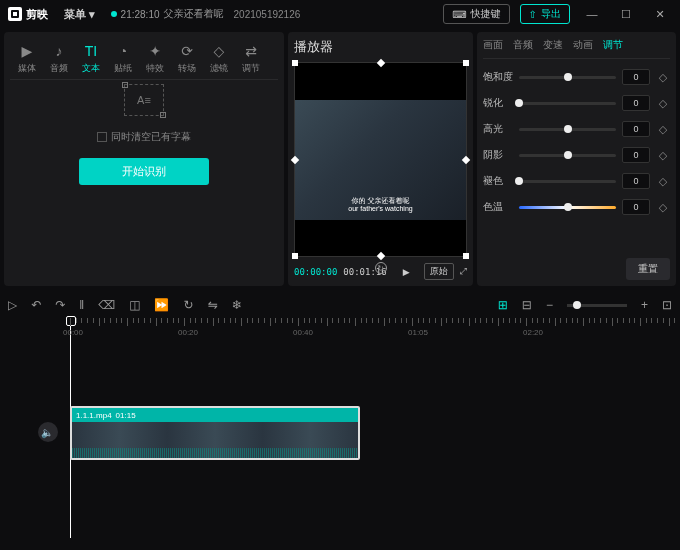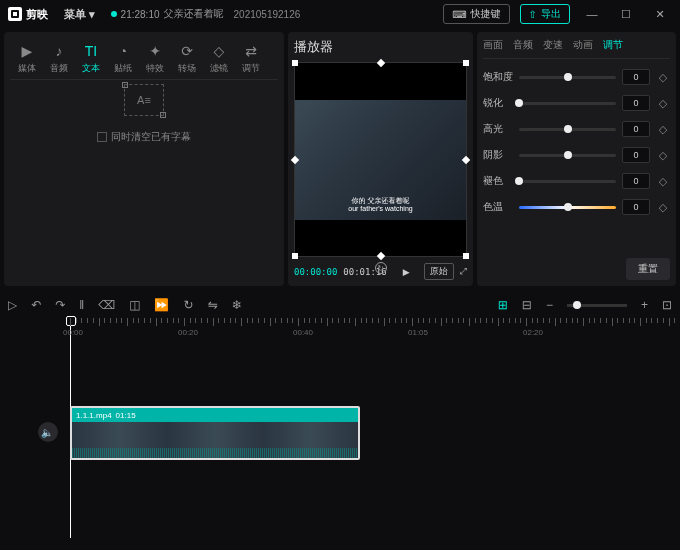--- a/index.html
+++ b/index.html
@@ -151,20 +151,21 @@
           <span>调节</span>
         </div>
     </div>
     <div class="text-sub">
       <div class="text-main">
         <div class="crop-box">A≡</div>
         <div class="chk-row">
           <span class="chkbox"></span>
             <span>同时清空已有字幕</span>
         </div>
+        <div class="start-btn">开始识别</div>
       </div>
     </div>
   </div>
 
   <div class="panel panel-mid">
     <div class="mid-title">播放器</div>
     <div class="preview">
       <div class="preview-img">
         <div class="preview-sub">
           <div>你的 父亲还看着呢</div>

